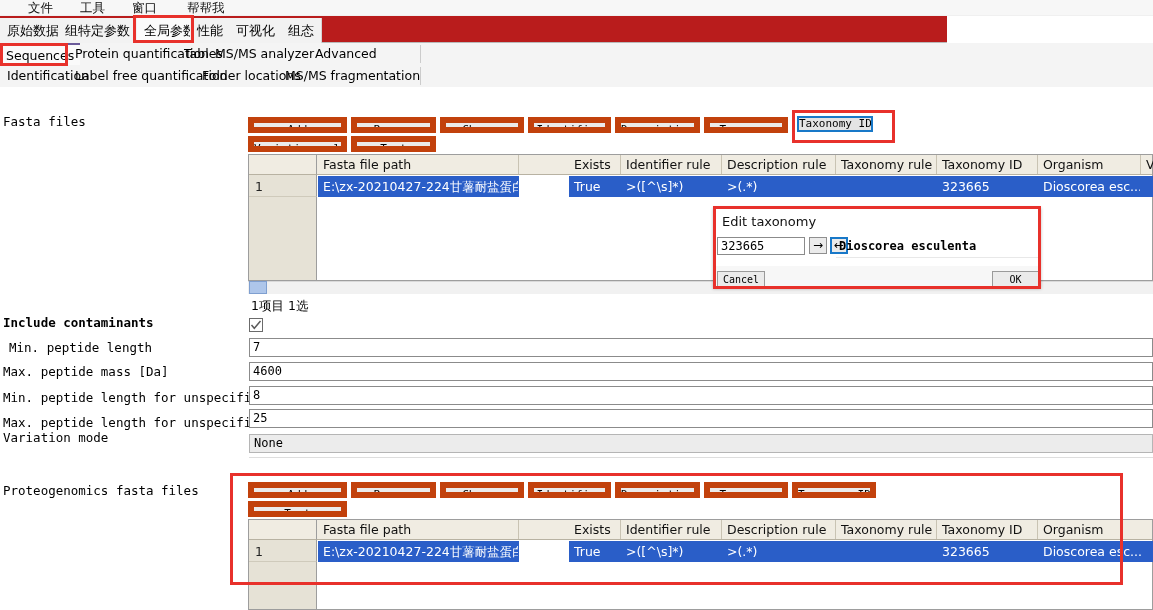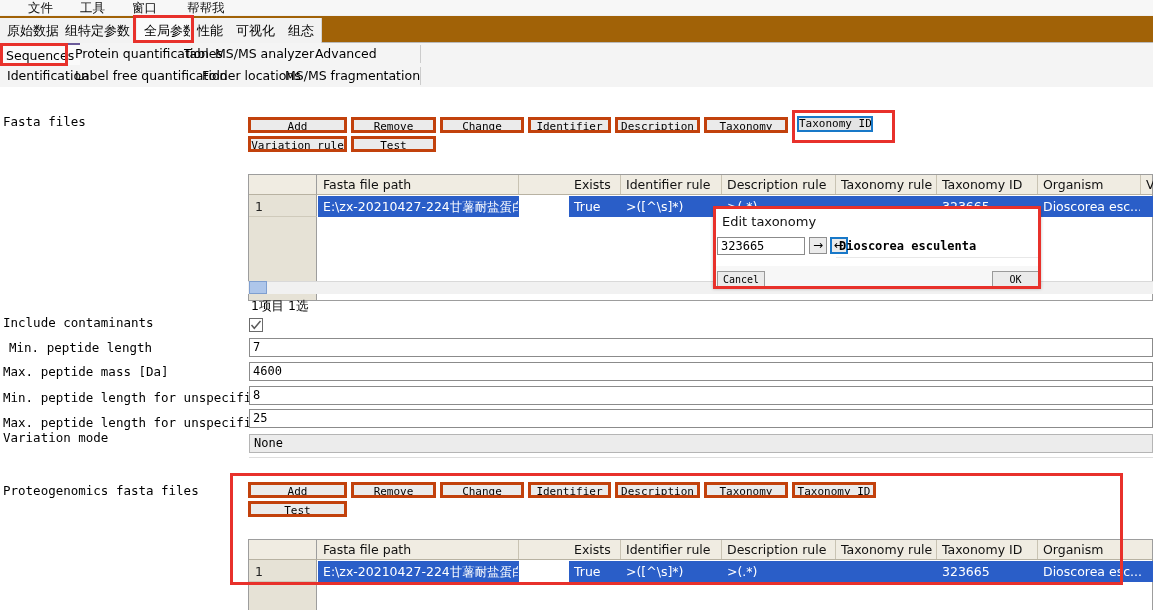--- a/index.html
+++ b/index.html
@@ -28,22 +28,22 @@
     font-family: "DejaVu Sans", sans-serif;
     font-size: 12.5px;
     color: #101010;
     line-height: 16px;
     white-space: nowrap;
   }
 
   
   .tabrow1 {
     position: absolute; left: 0; top: 16px;
-    width: 1153px; height: 27px;
-    background: #a16207;
+    width: 947px; height: 27px;
+    background: #b91c1c;
     border-bottom: 1px solid #b9b9b9;
   }
   .tabrow1 .tab {
     position: absolute; top: 2px;
     height: 25px;
     line-height: 25px;
     font-family: "DejaVu Sans", sans-serif;
     font-size: 13px;
     color: #000;
     background: #f2f2f2;
@@ -106,35 +106,35 @@
     white-space: nowrap;
   }
 
   
   .btn {
     position: absolute;
     height: 16px;
     line-height: 14px;
     text-align: center;
     background: #ebebeb;
-    border: 3px solid #c2410c;
+    border: 6px solid #c2410c;
     font-family: "DejaVu Sans Mono", "Liberation Mono", monospace;
     font-size: 11px;
     color: #000;
     white-space: nowrap;
     overflow: hidden;
   }
   .btn.hl {
     border: 2px solid #1878c8;
     background: #e4e4e4;
     line-height: 12px;
   }
 
   
-  .tbl { position: absolute; background: #fff; border: 1px solid #9d9d9d; margin-top: 20px; }
+  .tbl { position: absolute; background: #fff; border: 1px solid #9d9d9d; }
   .thead {
     position: absolute; left: 0; top: 0;
     height: 20px; width: 100%;
     background: #f0ece2;
     border-bottom: 1px solid #b8b2a2;
   }
   .th {
     position: absolute; top: 0; height: 19px; line-height: 19px;
     font-family: "DejaVu Sans", sans-serif;
     font-size: 12.5px; color: #111;
@@ -366,21 +366,21 @@
       <div class="td" style="left:789px; width:103px;">Dioscorea esc...</div>
       <div class="td" style="left:892px; width:60px;"></div>
     </div>
   </div>
 
   <div class="htrack" style="left:248px; top:281px; width:905px; height:13px;"></div>
   <div class="hthumb" style="left:249px; top:281px; width:18px; height:13px;"></div>
 
   <div class="counttext" style="left:251px; top:298px;">1项目   1选</div>
 
-  <div class="flabel" style="top:315px;">Include contaminants</div>
+  <div class="flabel" style="top:315px;font-weight:bold;">Include contaminants</div>
   <div class="cbox" style="left:249px; top:318px;">
     <svg width="12" height="12" viewBox="0 0 12 12">
       <polyline points="1.5,6 4.3,9.3 10.5,2" fill="none" stroke="#5a5a5a" stroke-width="1.5"></polyline>
     </svg>
   </div>
 
   <div class="flabel" style="top:340px;padding-left:6px;">Min. peptide length</div>
   <div class="tinput" style="left:249px; top:338px; width:904px; height:19px;">7</div>
 
   <div class="flabel" style="top:364px;">Max. peptide mass [Da]</div>

